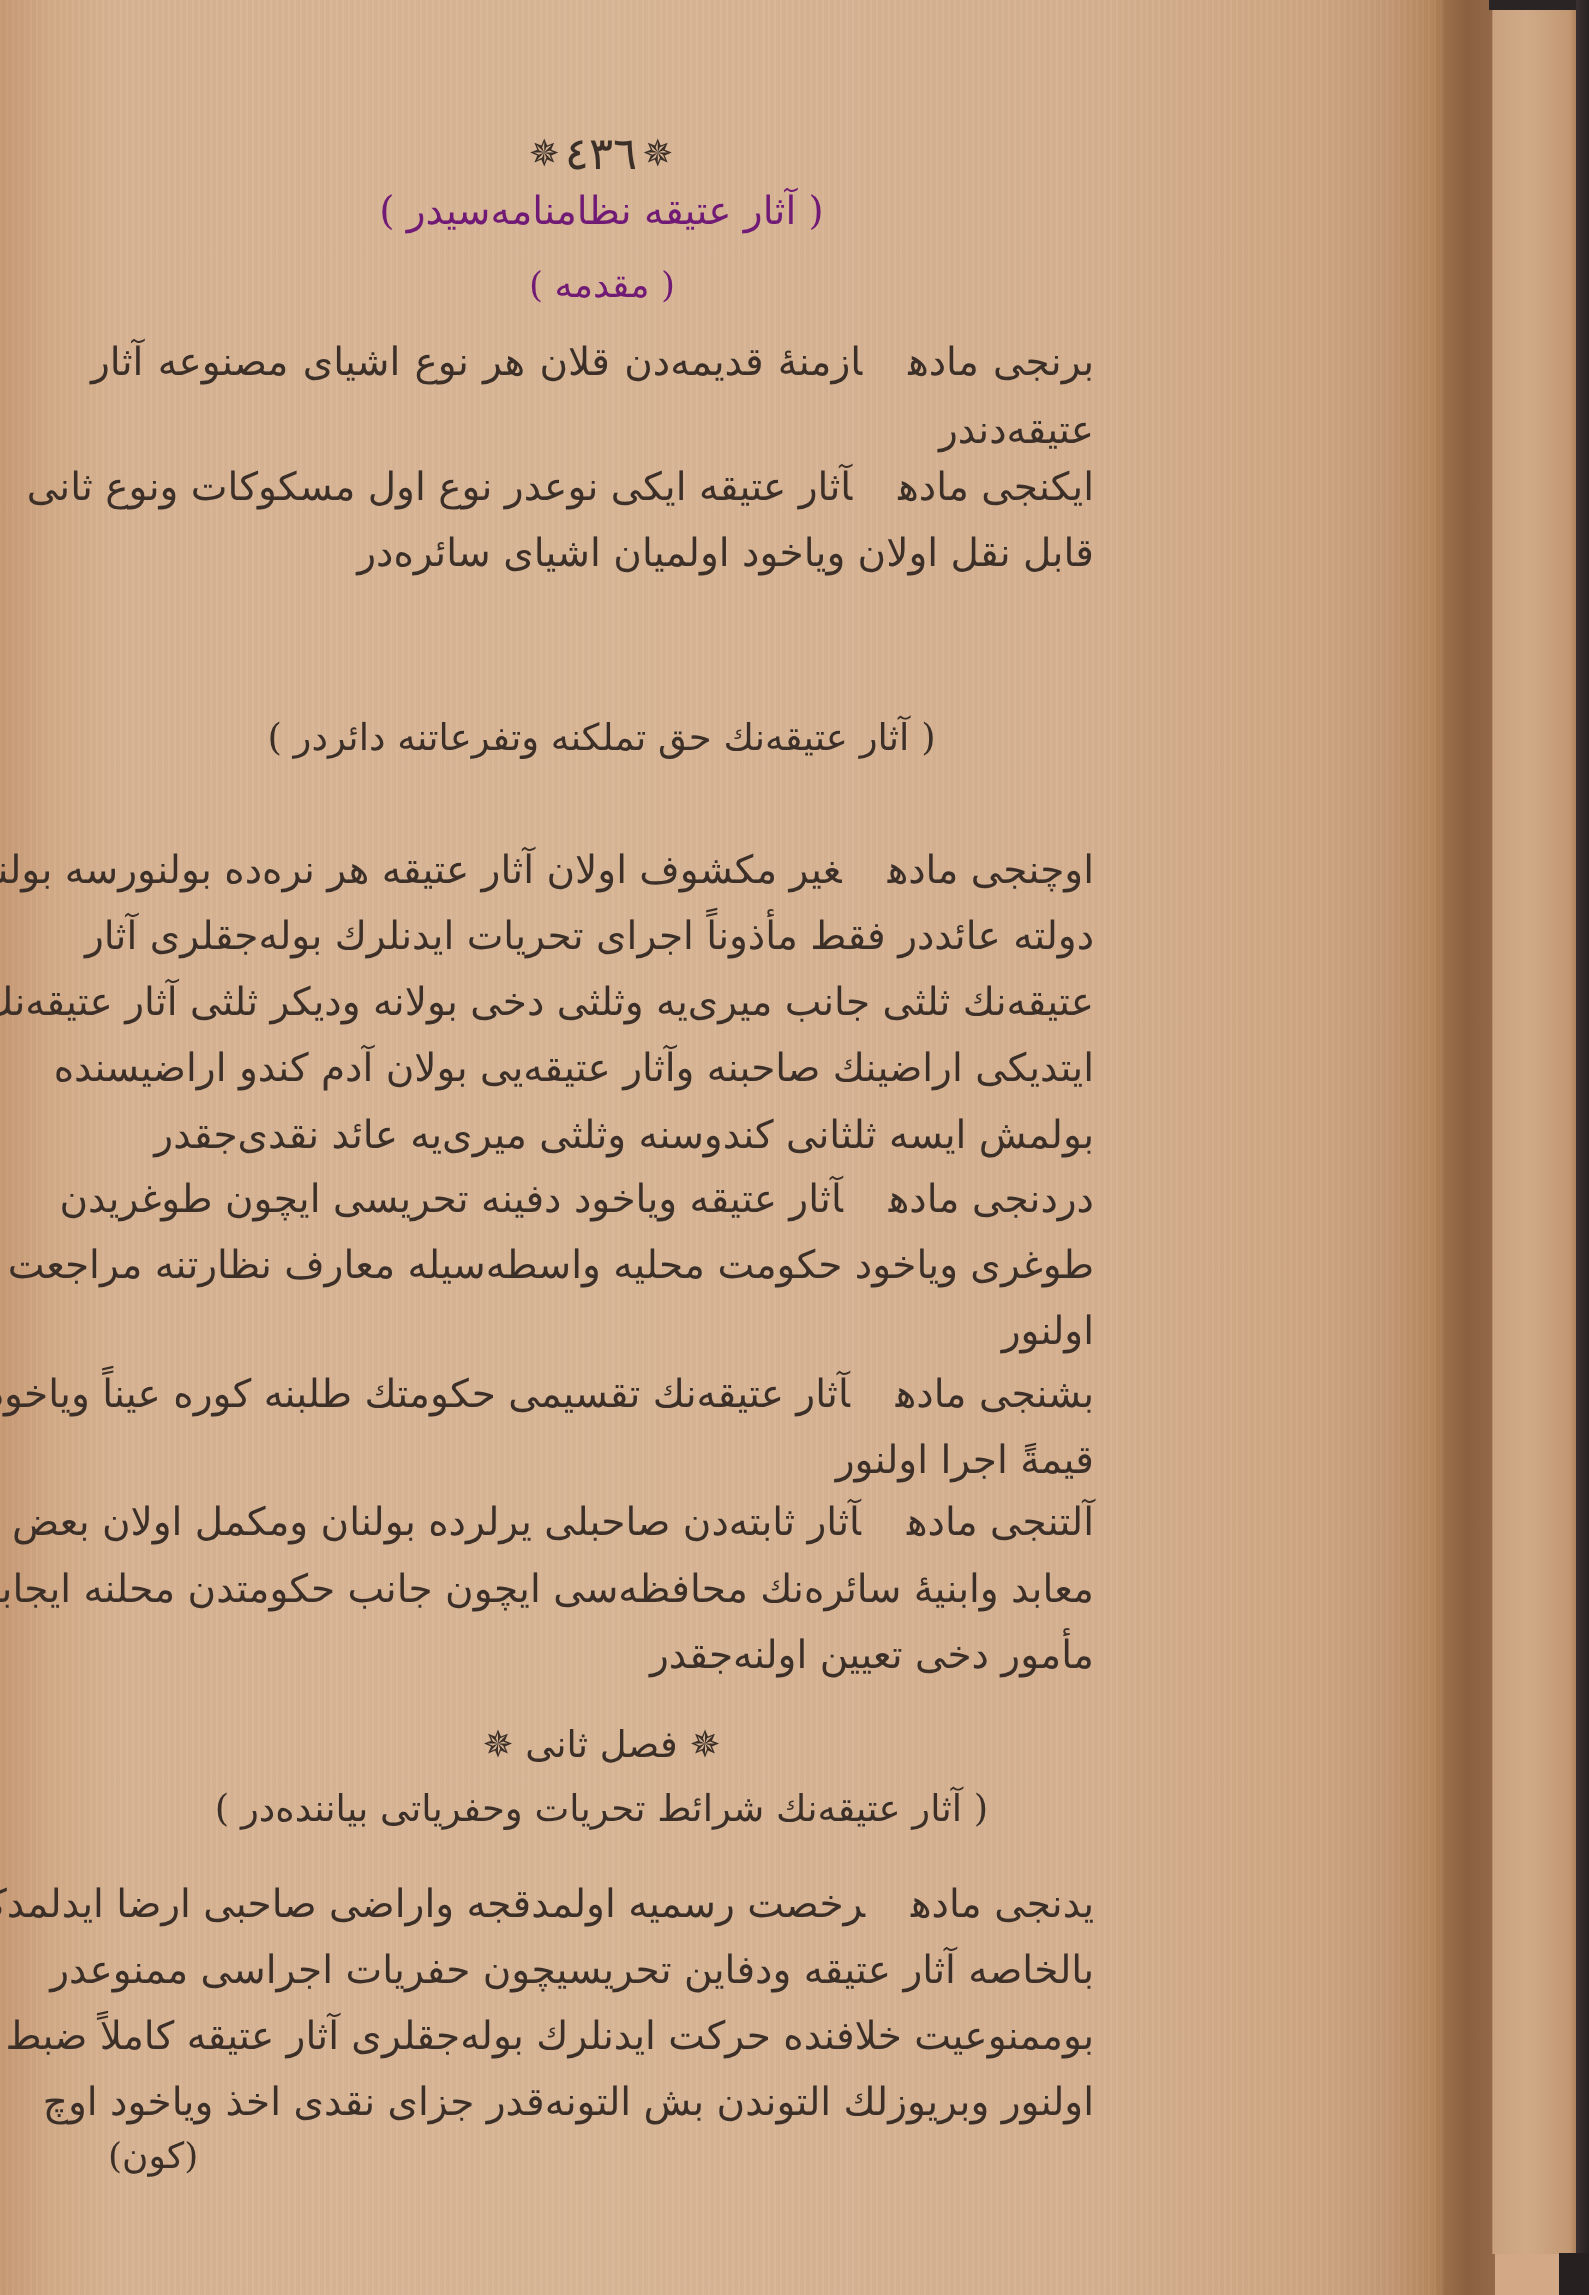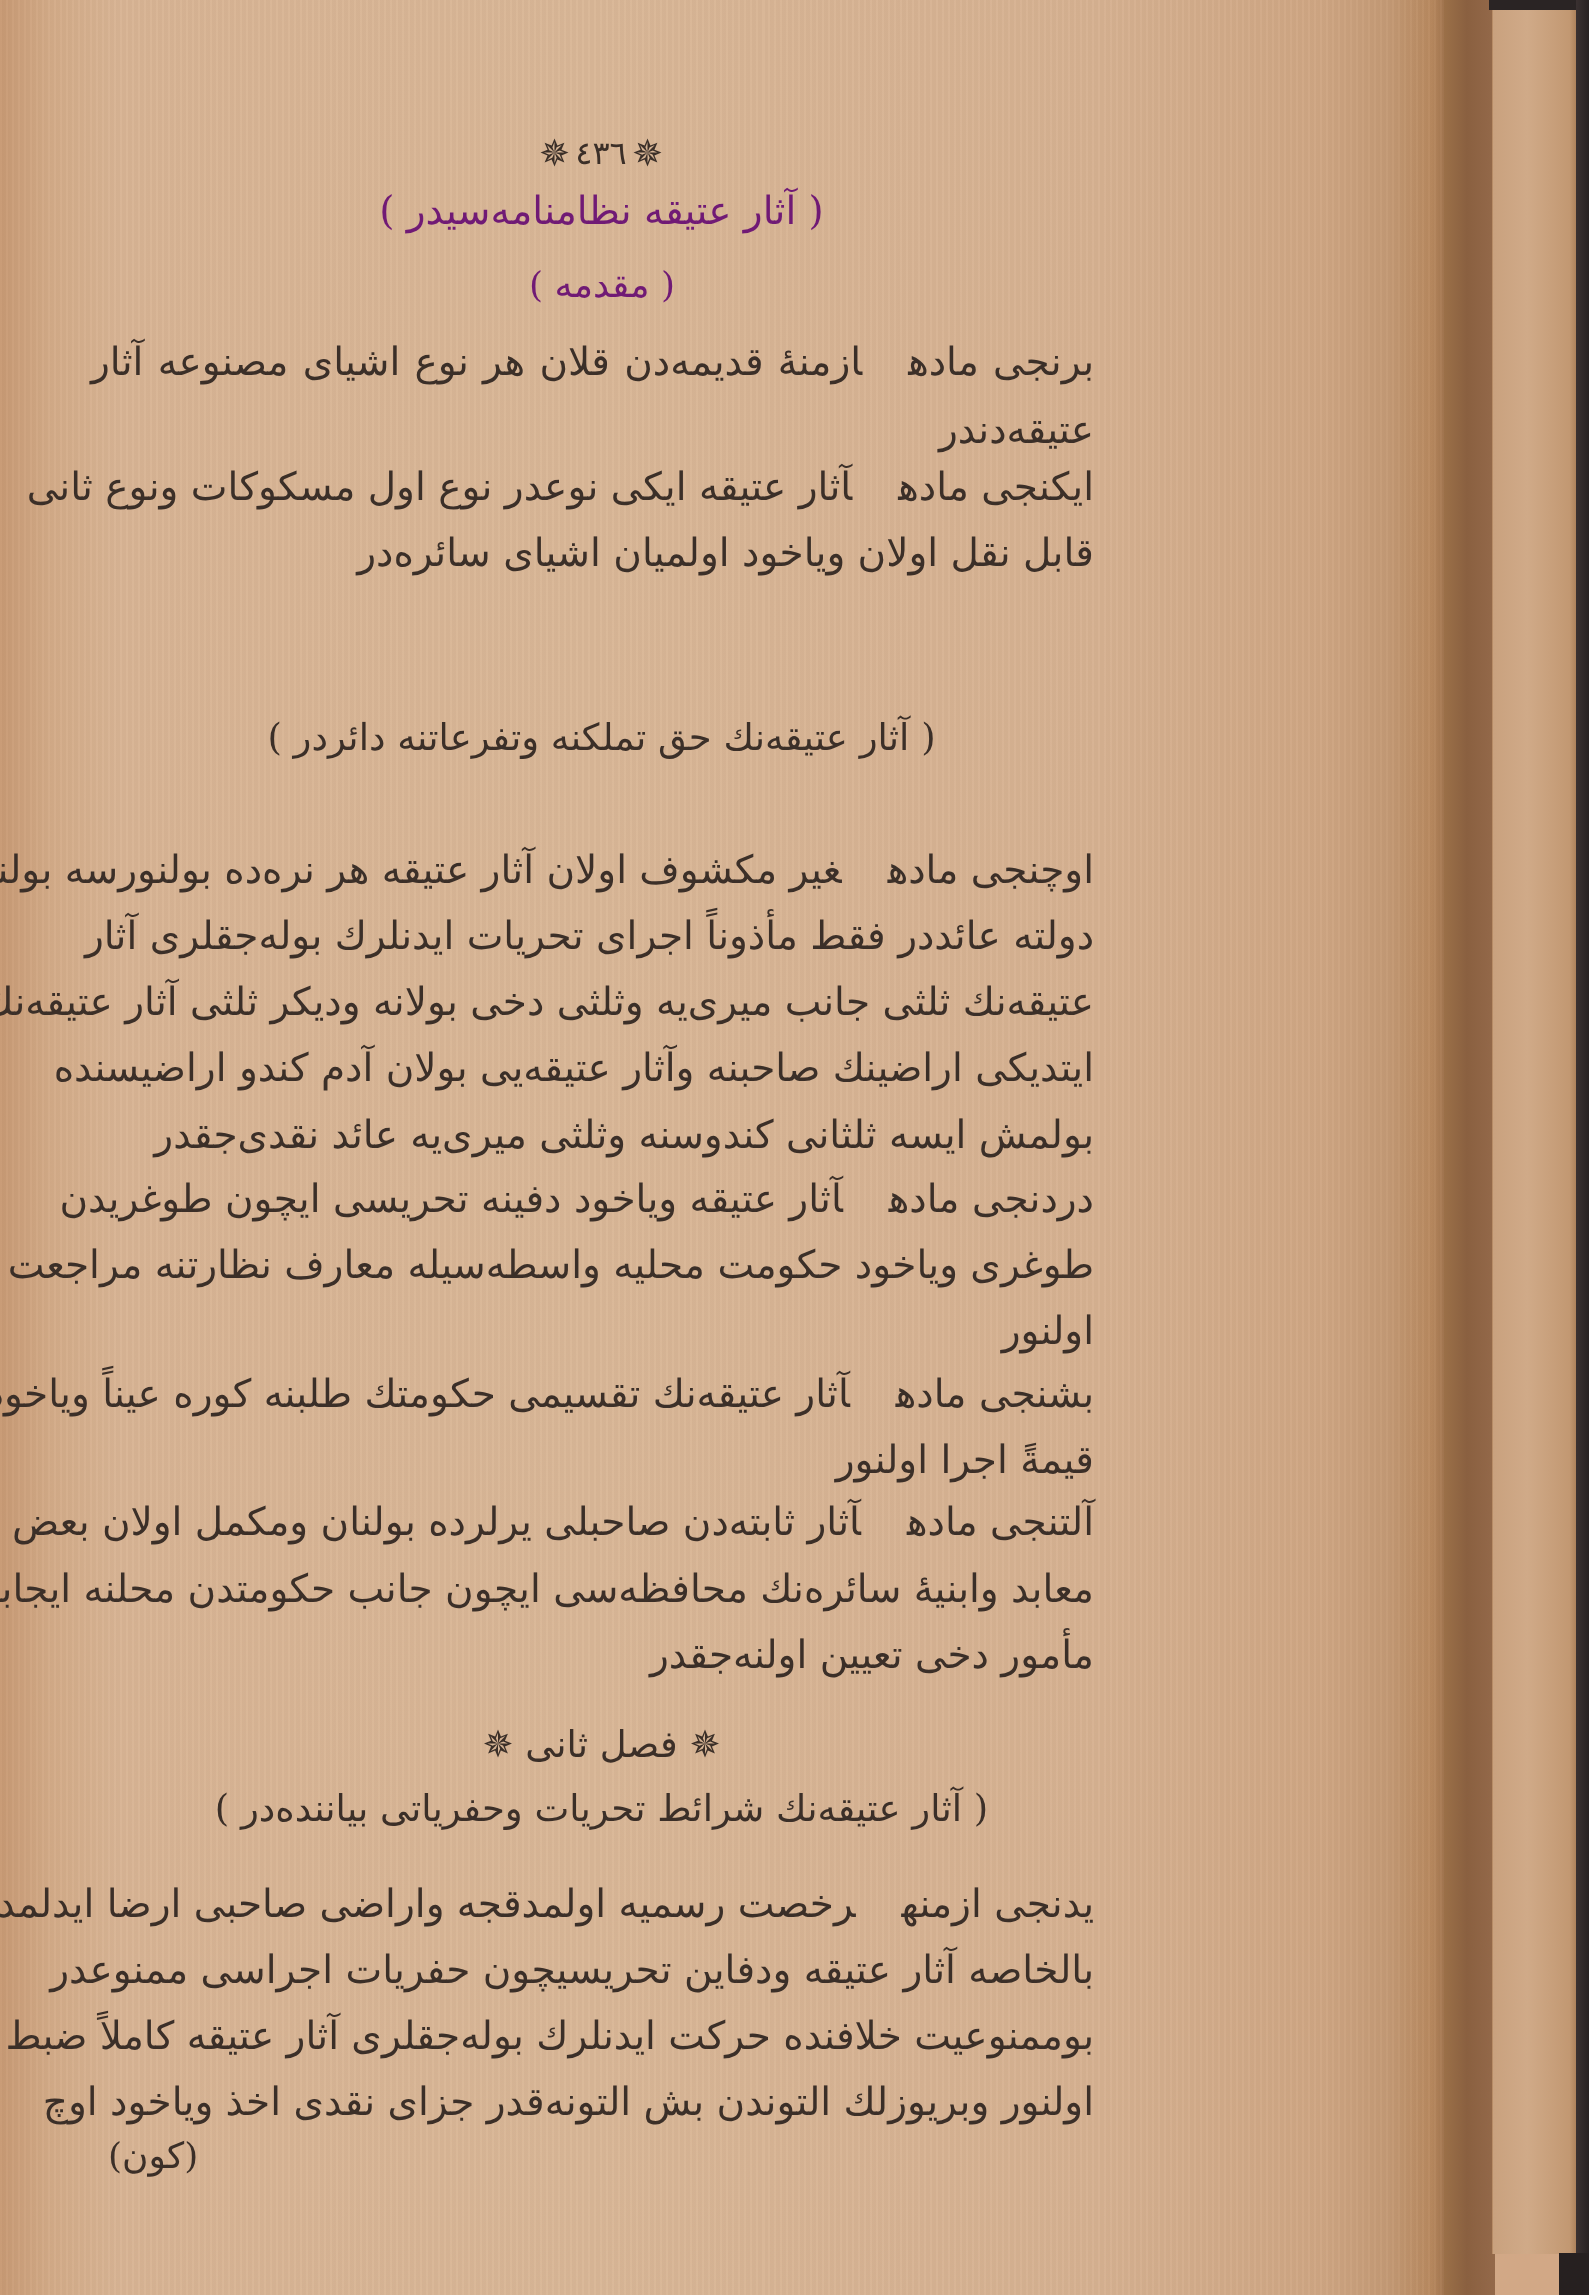--- a/index.html
+++ b/index.html
@@ -48,21 +48,21 @@
   }
 
   .pagenum {
     left:474px; width:254px; top:119px; height:68px;
     display:flex; align-items:center; justify-content:center; gap:5.1px;
     direction:ltr;
   }
   .orn {
     display:inline-block; font-size:37px; line-height:1; color:#3b2f28;
   }
-  .pagenum-text { font-size:32px; direction:rtl; color:#3b2f28; }
+  .pagenum-text { font-size:45px; direction:rtl; color:#3b2f28; }
 
   .title {
     left:254px; width:695px; top:188px; font-size:39px; text-align:center;
   }
   .subtitle {
     left:424px; width:356px; top:264px; font-size:36px; text-align:center;
   }
 
   .body-area {
     position:absolute; left:100px; width:1003px; top:329px; height:1864px;
@@ -144,21 +144,21 @@
   <div class="line" style="top:1293px">مأمور دخى تعيين اولنه‌جقدر</div>
 
   <div class="heading" style="top:1450px">( آثار عتيقه‌نك شرائط تحريات وحفرياتى بياننده‌در )</div>
   <div class="heading" style="top:1386px">
     <span class="orn">✵</span>
     <span>فصل ثانى</span>
     <span class="orn">✵</span>
   </div>
 
   <div class="line justify" style="top:1542px">
-    <span class="label">يدنجى ازمنه</span><span>رخصت رسميه اولمدقجه واراضى صاحبى ارضا ايدلمدكجه</span>
+    <span class="label">يدنجى ماده</span><span>رخصت رسميه اولمدقجه واراضى صاحبى ارضا ايدلمدكجه</span>
   </div>
   <div class="line justify" style="top:1608px">بالخاصه آثار عتيقه ودفاين تحريسيچون حفريات اجراسى ممنوعدر</div>
   <div class="line justify" style="top:1674px">بوممنوعيت خلافنده حركت ايدنلرك بوله‌جقلرى آثار عتيقه كاملاً ضبط</div>
   <div class="line justify" style="top:1740px">اولنور وبريوزلك التوندن بش التونه‌قدر جزاى نقدى اخذ وياخود اوچ</div>
 </div>
 
 <div class="catchword">(كون)</div>
 
 
 </body></html>

